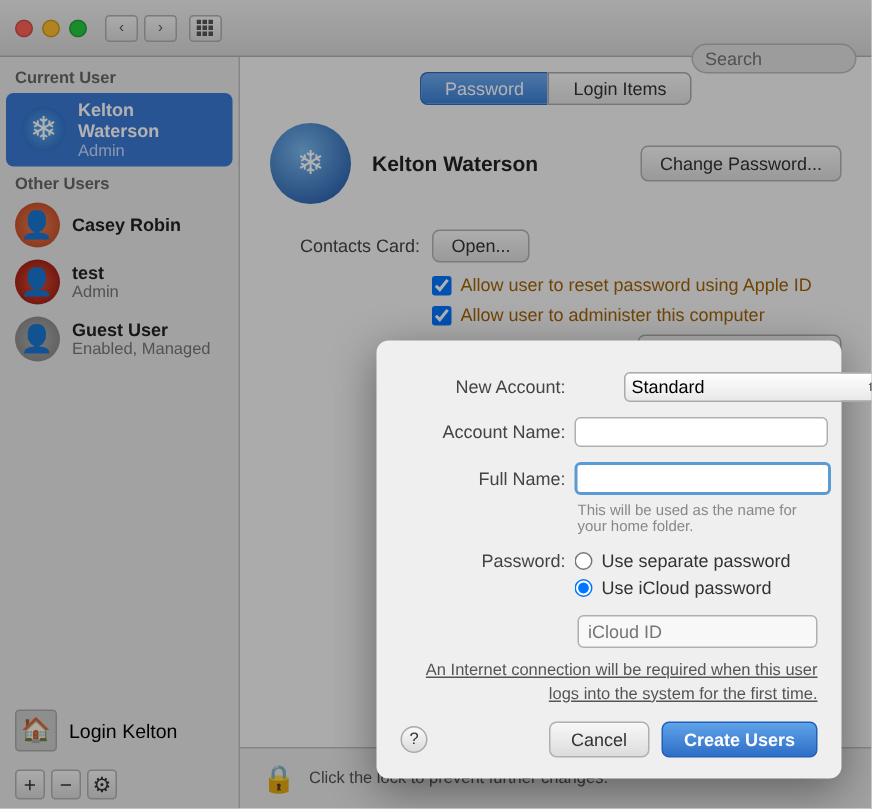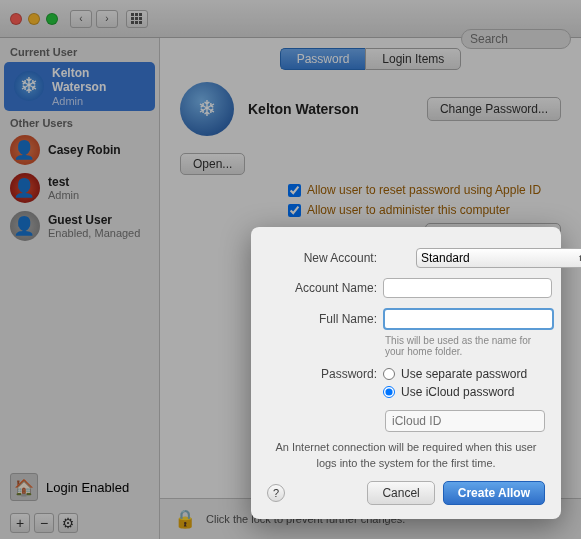--- a/index.html
+++ b/index.html
@@ -436,21 +436,22 @@
       font-size: 12px;
       color: #aaa;
       background: #f8f8f8;
       width: calc(100% - 150px);
     }
     .modal-desc {
       font-size: 11px;
       color: #555;
       padding: 8px 16px 6px 16px;
       line-height: 1.4;
-      text-align: center;
+      text-align: right;
+      text-decoration: underline;
     }
     .modal-footer {
       display: flex;
       align-items: center;
       padding: 4px 16px 0;
       gap: 8px;
     }
     .help-btn {
       width: 18px;
       height: 18px;
@@ -566,21 +567,21 @@
       <div>
         <div class="item-name">Guest User</div>
         <div class="item-sub">Enabled, Managed</div>
       </div>
     </div>
 
     <div style="flex:1"></div>
 
     <div class="login-options-row">
       <div class="house-icon">🏠</div>
-      <span>Login Enabled</span>
+      <span>Login Kelton</span>
     </div>
 
     <div class="sidebar-bottom">
       <div class="sidebar-action-btn">+</div>
       <div class="sidebar-action-btn">−</div>
       <div class="sidebar-action-btn">⚙</div>
     </div>
   </div>
 
   <div class="right-panel">
@@ -592,20 +593,21 @@
 
     <div class="user-header">
       <div class="user-avatar-large">
         <span class="snowflake">❄</span>
       </div>
       <span class="user-name-large">Kelton Waterson</span>
       <button class="change-password-btn">Change Password...</button>
     </div>
 
     <div class="form-row">
+      <span class="form-label">Contacts Card:</span>
       <button class="open-btn">Open...</button>
     </div>
 
     <div class="checkbox-row">
       <input type="checkbox" checked="" id="cb1" style="">
       <label class="checkbox-label" for="cb1">Allow user to reset password using Apple ID</label>
     </div>
     <div class="checkbox-row">
       <input type="checkbox" checked="" id="cb2" style="">
       <label class="checkbox-label" for="cb2">Allow user to administer this computer</label>
@@ -669,16 +671,16 @@
     
     <input type="text" class="modal-icloud-input" placeholder="iCloud ID" style="">
 
     
     <div class="modal-desc">An Internet connection will be required when this user logs into the system for the first time.</div>
 
     
     <div class="modal-footer">
       <div class="help-btn">?</div>
       <button class="modal-cancel-btn">Cancel</button>
-      <button class="modal-create-btn">Create Allow</button>
+      <button class="modal-create-btn">Create Users</button>
     </div>
   </div>
 </div>
 
 </body></html>

